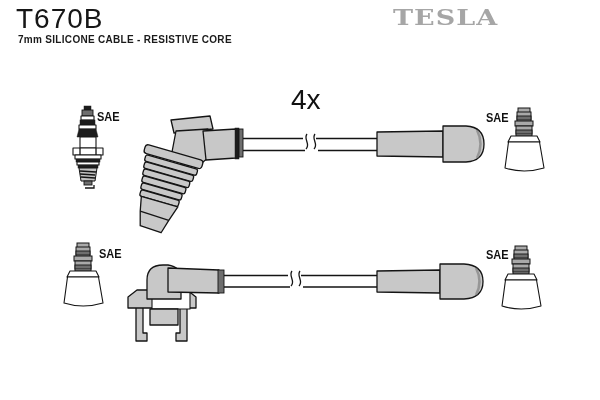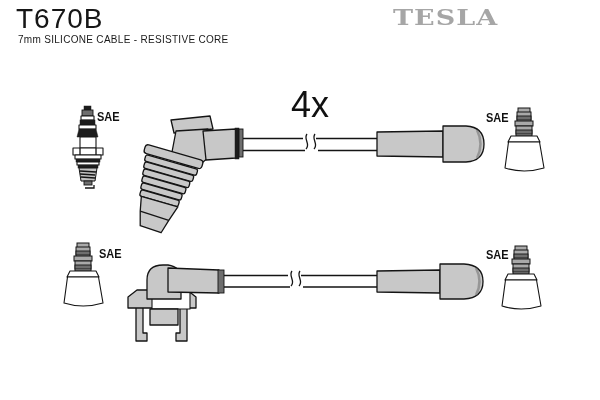--- a/index.html
+++ b/index.html
@@ -1,23 +1,23 @@
 <!DOCTYPE html>
 <html style="--outline: #141414; --boot-gray: #c8c8c8; --boot-gray-mid: #a9a9a9; --boot-gray-dark: #6e6e6e; --brand-gray: #a6a6a6;"><head>
 <meta charset="utf-8">
 <style>
   html,body{margin:0;padding:0;background:#fff;}
   .canvas{position:relative;width:600px;height:400px;background:#fff;overflow:hidden;
           font-family:"Liberation Sans",sans-serif;}
-  .abs{position:absolute;}
+  .abs{position:absolute;font-weight:bold;}
   .part-number{left:16px;top:3px;font-weight:normal;font-size:28px;letter-spacing:1px;color:#161616;}
   .subtitle{left:18px;top:34px;font-size:10px;letter-spacing:.3px;color:#1a1a1a;}
   .brand{left:393px;top:5px;font-family:"DejaVu Serif",serif;font-weight:900;font-size:27px;
          letter-spacing:1px;color:var(--brand-gray,#a6a6a6);transform:scaleY(.8);transform-origin:top left;}
-  .qty{left:291px;top:84px;font-size:36px;font-weight:400;color:#111;}
+  .qty{left:291px;top:84px;font-size:28px;font-weight:400;color:#111;}
   .sae{font-weight:bold;font-size:12.5px;color:#111;transform:scaleX(.88);transform-origin:left top;}
   .sae-tl{left:97px;top:110px;}
   .sae-tr{left:486px;top:111px;}
   .sae-bl{left:99px;top:247px;}
   .sae-br{left:486px;top:248px;}
   svg.art{position:absolute;left:0;top:0;}
   .ol{fill:var(--boot-gray,#c8c8c8);stroke:var(--outline,#141414);stroke-width:1.3;stroke-linejoin:round;}
   .cyl{fill:var(--boot-gray-mid,#a9a9a9);stroke:var(--outline,#141414);stroke-width:1;}
   .band{fill:var(--boot-gray-dark,#6e6e6e);stroke:var(--outline,#141414);stroke-width:.9;}
   .wt{fill:#fff;stroke:var(--outline,#141414);stroke-width:1.1;stroke-linejoin:round;}

